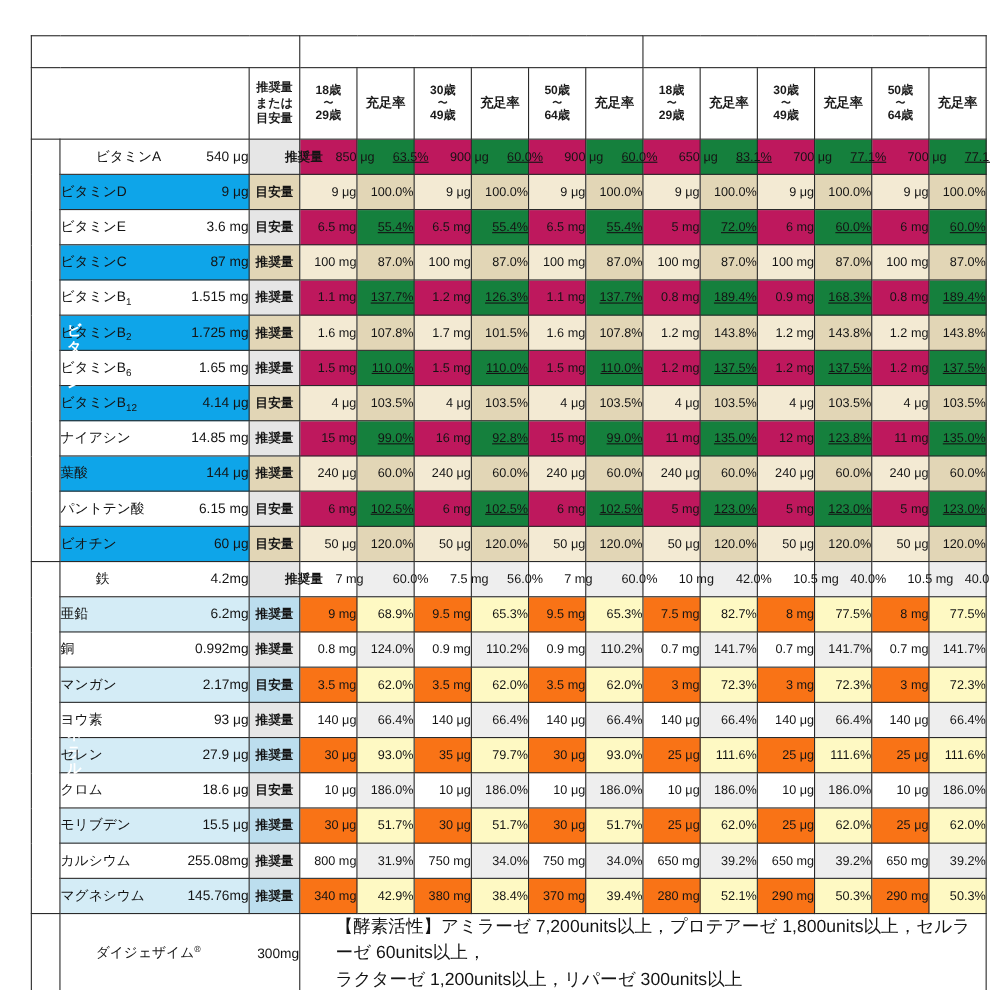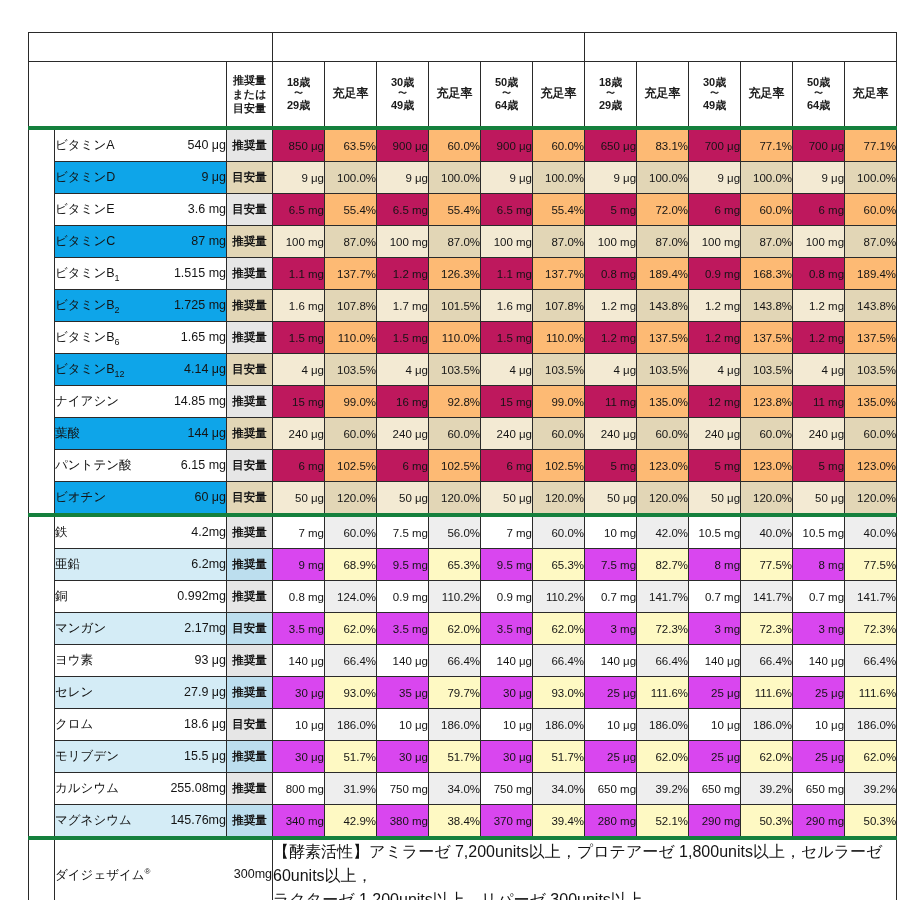--- a/index.html
+++ b/index.html
@@ -125,47 +125,47 @@
   .pct {
     text-align: right;
     padding-right: 6px;
     font-size: 11.5px;
     white-space: nowrap;
   }
 
   
   tr.vit-a .rec { background: #e6e6e6; }
   tr.vit-a .val { background: #be185d; }
-  tr.vit-a .pct { background: #fdba74; }
+  tr.vit-a .pct { background: #15803d; text-decoration: underline; }
   tr.vit-b .nm  { background: #0ea5e9; }
   tr.vit-b .rec { background: #e2d6b6; }
   tr.vit-b .val { background: #f3ead3; }
   tr.vit-b .pct { background: #e2d6b6; }
 
   
   tr.min-a .rec { background: #e6e6e6; }
   tr.min-a .val { background: #ffffff; }
   tr.min-a .pct { background: #eeeeee; }
   tr.min-b .nm  { background: #d4ecf6; }
   tr.min-b .rec { background: #bcdeee; }
-  tr.min-b .val { background: #d946ef; }
+  tr.min-b .val { background: #f97316; }
   tr.min-b .pct { background: #fef9c3; }
 
   
-  tr.blockstart td { border-top: 4px solid #15803d; }
+  tr.blockstart td { border-top: 1px solid #15803d; padding-left: 32px; }
   td.groupedge { border-right: 2px solid #1d1d1d; }
 
   
   tr.otherrow td { height: 46px; }
   .other-name {
     padding: 0 8px 0 10px;
     font-size: 12.5px;
     white-space: nowrap;
   }
-  .other-name .nmflex { display: flex; align-items: flex-start; justify-content: space-between; }
+  .other-name .nmflex { display: flex; align-items: center; justify-content: space-between; }
   .other-name .reg { font-size: 8px; vertical-align: super; }
   .other-note {
     padding: 4px 8px 4px 9px;
     font-size: 16px;
     line-height: 1.5;
     text-align: left;
   }
 </style>
 </head>
 <body>

